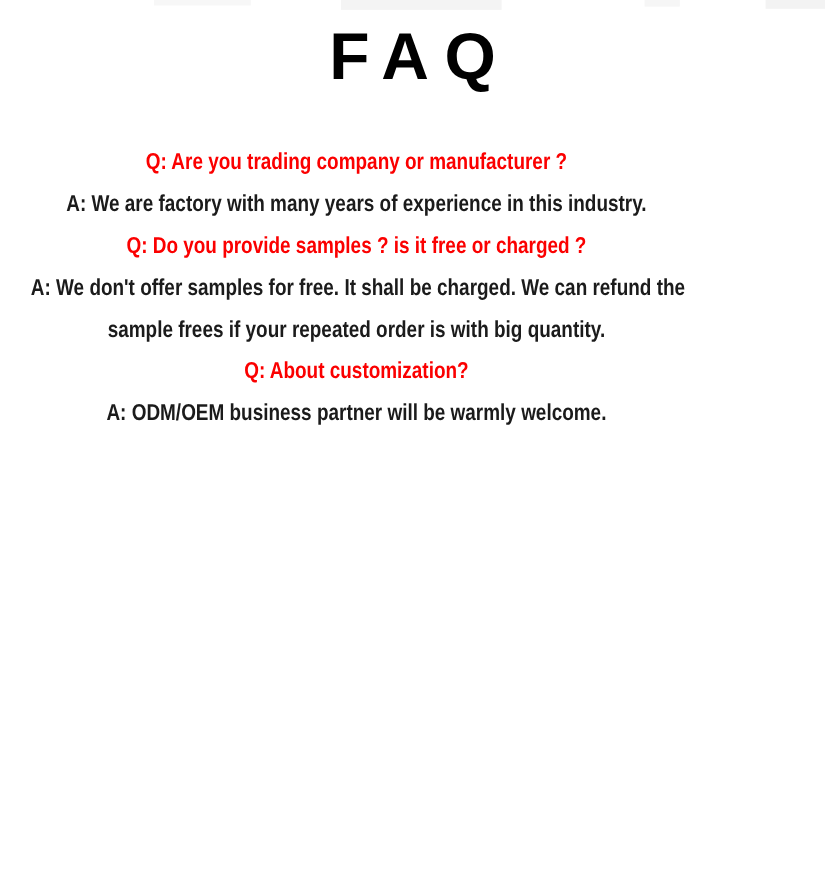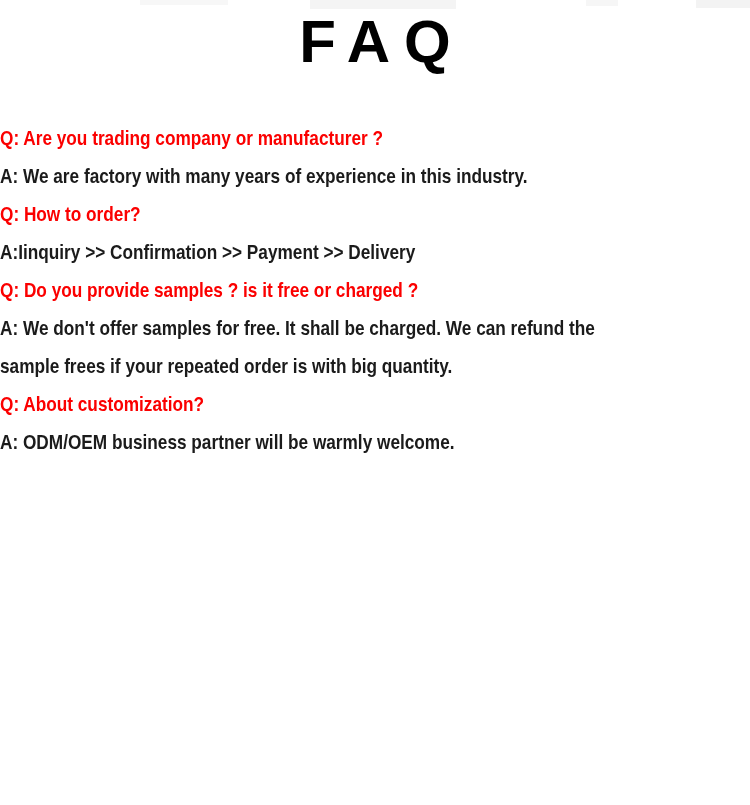--- a/index.html
+++ b/index.html
@@ -16,33 +16,35 @@
   }
   .artifact {
     position: absolute;
     top: 0;
   }
   .artifact.a1 { left: 140px; width: 88px;  height: 5px;  background: #f7f7f7; }
   .artifact.a2 { left: 310px; width: 146px; height: 9px;  background: #f4f4f4; }
   .artifact.a3 { left: 586px; width: 32px;  height: 6px;  background: #f6f6f6; }
   .artifact.a4 { left: 696px; width: 54px;  height: 8px;  background: #f3f3f3; }
   .title {
-    margin: 4px;
+    margin: 14px;
     padding-top: 5px;
     height: 65px;
     line-height: 65px;
     text-align: center;
     text-indent: 14px;        
     font-size: 60px;
     font-weight: 700;
     letter-spacing: 14px;
     color: var(--color-title, #000000);
   }
   .content {
     margin-top: 45px;
+    padding-left: 28px;
+    text-align: center;
   }
   .line {
     margin: 0;
     height: 38px;
     line-height: 38px;
     font-size: 21px;
     font-weight: 700;
     white-space: nowrap;
     transform: scaleX(0.82);   
     transform-origin: 0 50%;
@@ -62,24 +64,20 @@
 
   <h1 class="title">FAQ</h1>
 
   <div class="content">
 
     <div>
       <p class="line q">Q: Are you trading company or manufacturer ?</p>
       <p class="line a">A: We are factory with many years of experience in this industry.</p>
     </div>
 
-    <div>
-      <p class="line q">Q: How to order?</p>
-      <p class="line a">A:Iinquiry &gt;&gt; Confirmation &gt;&gt; Payment &gt;&gt; Delivery</p>
-    </div>
 
 
     <div>
       <p class="line q">Q: Do you provide samples ? is it free or charged ?</p>
       <p class="line a">A: We don't offer samples for free. It shall be charged. We can refund the</p>
       <p class="line a">sample frees if your repeated order is with big quantity.</p>
     </div>
 
 
     <div>

